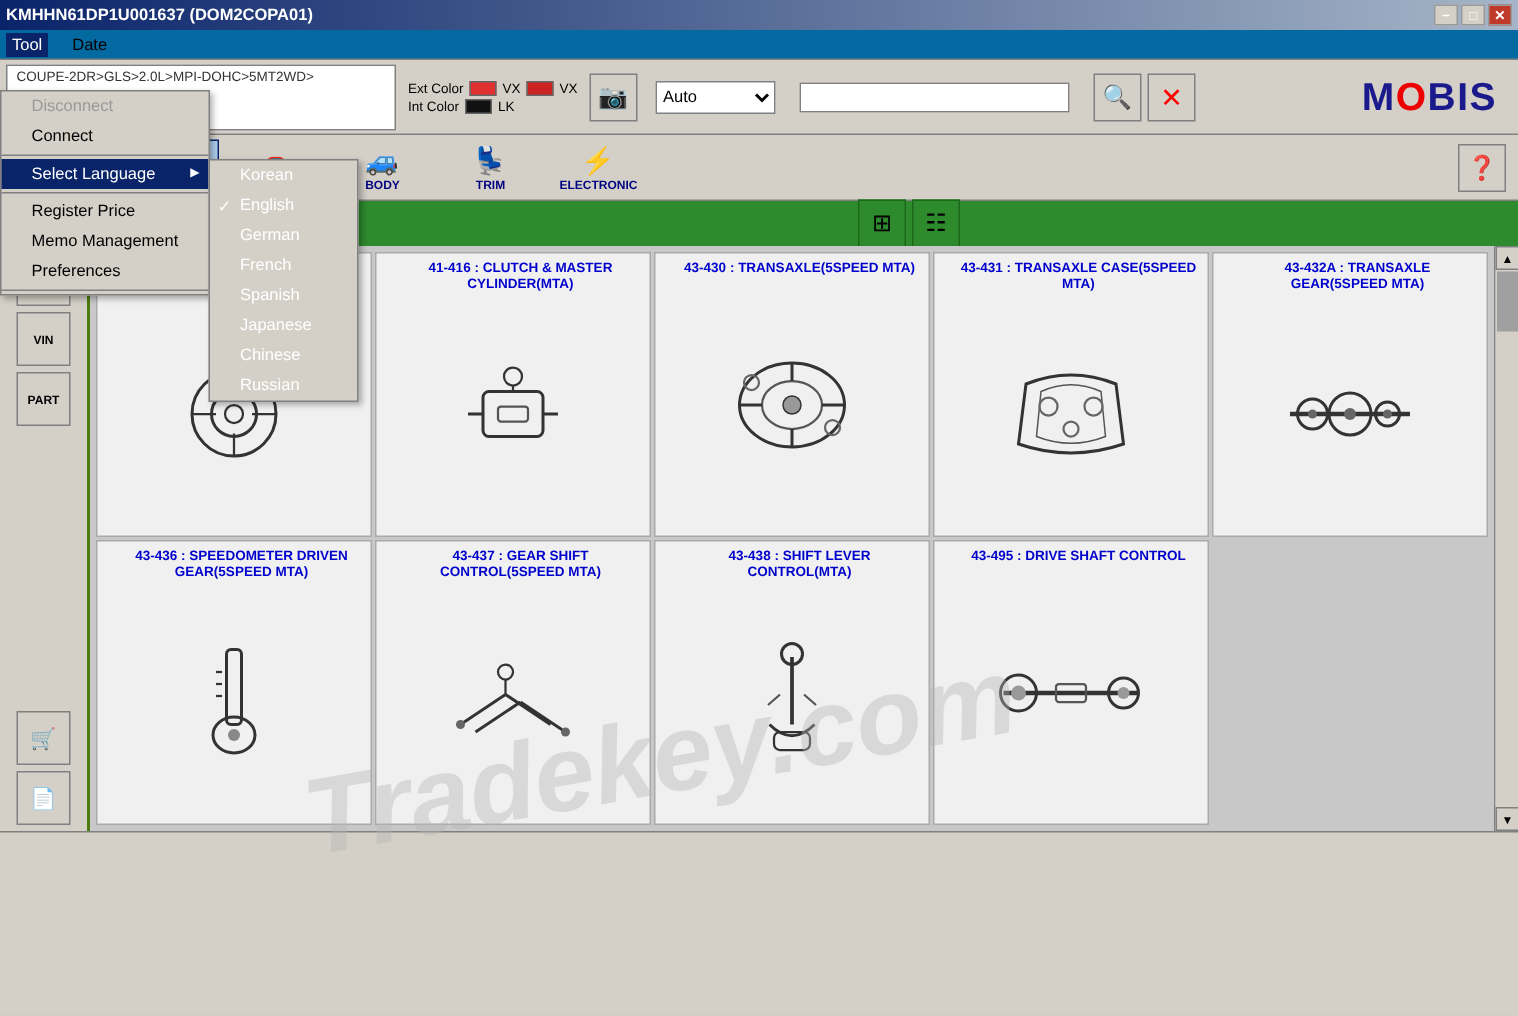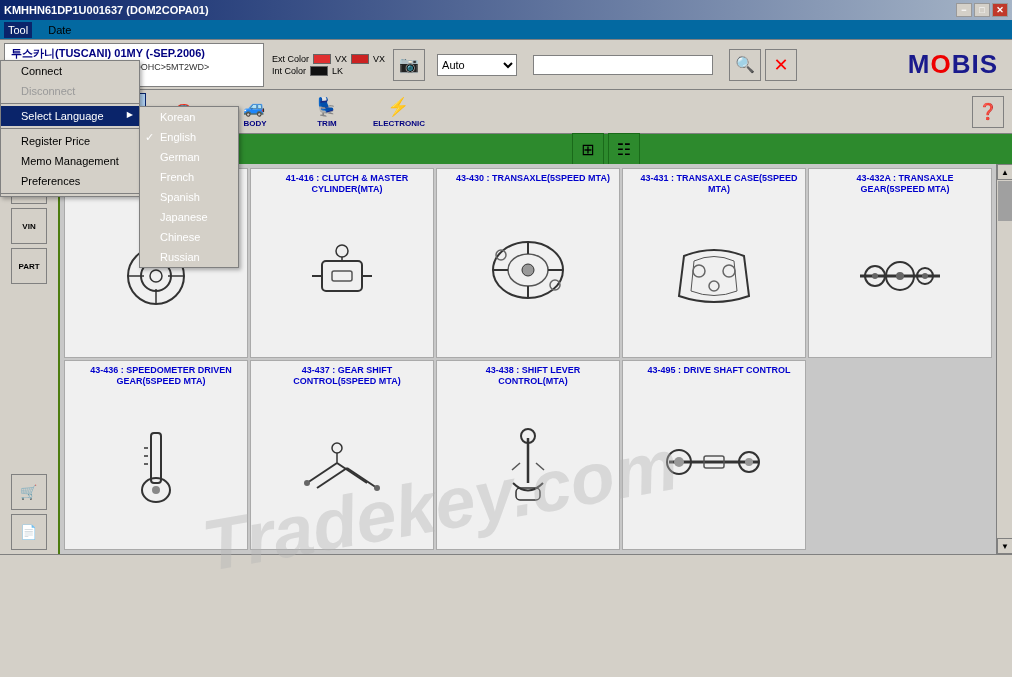--- a/index.html
+++ b/index.html
@@ -298,22 +298,22 @@
     <div class="title-btn">□</div>
     <div class="title-btn close">✕</div>
   </div>
 </div>
 
 <div class="menu-bar" style="position:relative;">
   <div class="menu-item active">Tool</div>
   <div class="menu-item">Date</div>
 
   <div class="dropdown-menu">
+    <div class="dropdown-item disabled">Disconnect</div>
     <div class="dropdown-item">Connect</div>
-    <div class="dropdown-item disabled">Disconnect</div>
     <div class="dropdown-separator"></div>
     <div class="dropdown-item has-submenu active-sub submenu-wrapper">
       <span>Select Language</span>
       
       <div class="submenu">
         <div class="dropdown-item">Korean</div>
         <div class="dropdown-item checked">English</div>
         <div class="dropdown-item">German</div>
         <div class="dropdown-item">French</div>
         <div class="dropdown-item">Spanish</div>
@@ -326,21 +326,20 @@
     <div class="dropdown-item">Register Price</div>
     <div class="dropdown-item">Memo Management</div>
     <div class="dropdown-item">Preferences</div>
     <div class="dropdown-separator"></div>
   </div>
 </div>
 
 <div class="toolbar">
 
   <div class="vehicle-info">
-    <div class="vehicle-title">투스카니(TUSCANI) 01MY (-SEP.2006)</div>
     <div class="vehicle-sub">COUPE-2DR&gt;GLS&gt;2.0L&gt;MPI-DOHC&gt;5MT2WD&gt;</div>
     <div class="vehicle-date">Date  2001/09/26</div>
   </div>
 
   <div style="font-size:9px; display:flex; flex-direction:column; gap:2px; padding: 0 4px;">
     <div class="color-row">
       <span>Ext Color</span>
       <span class="color-box" style="background:#e03030;"></span>
       <span>VX</span>
       <span class="color-box" style="background:#cc2222;"></span>

